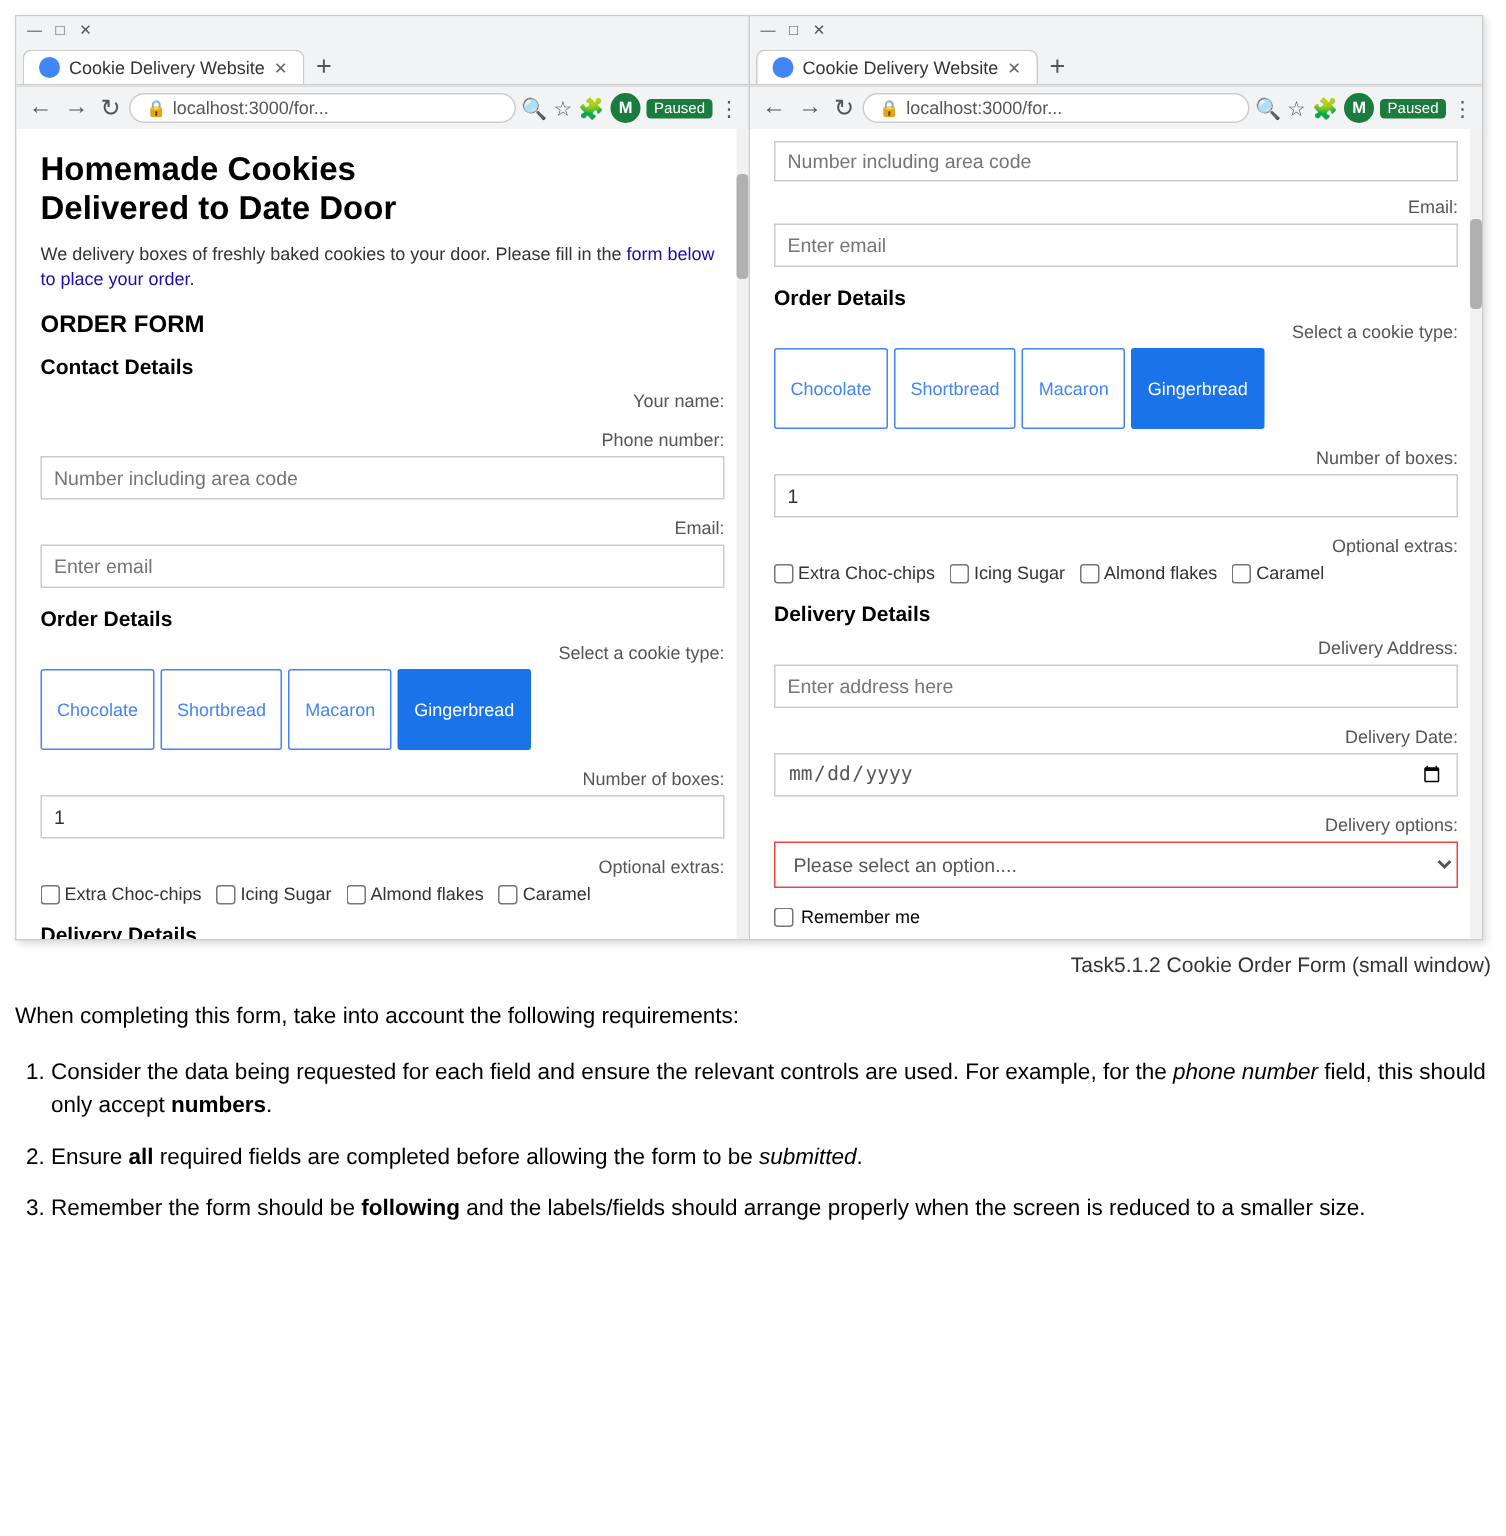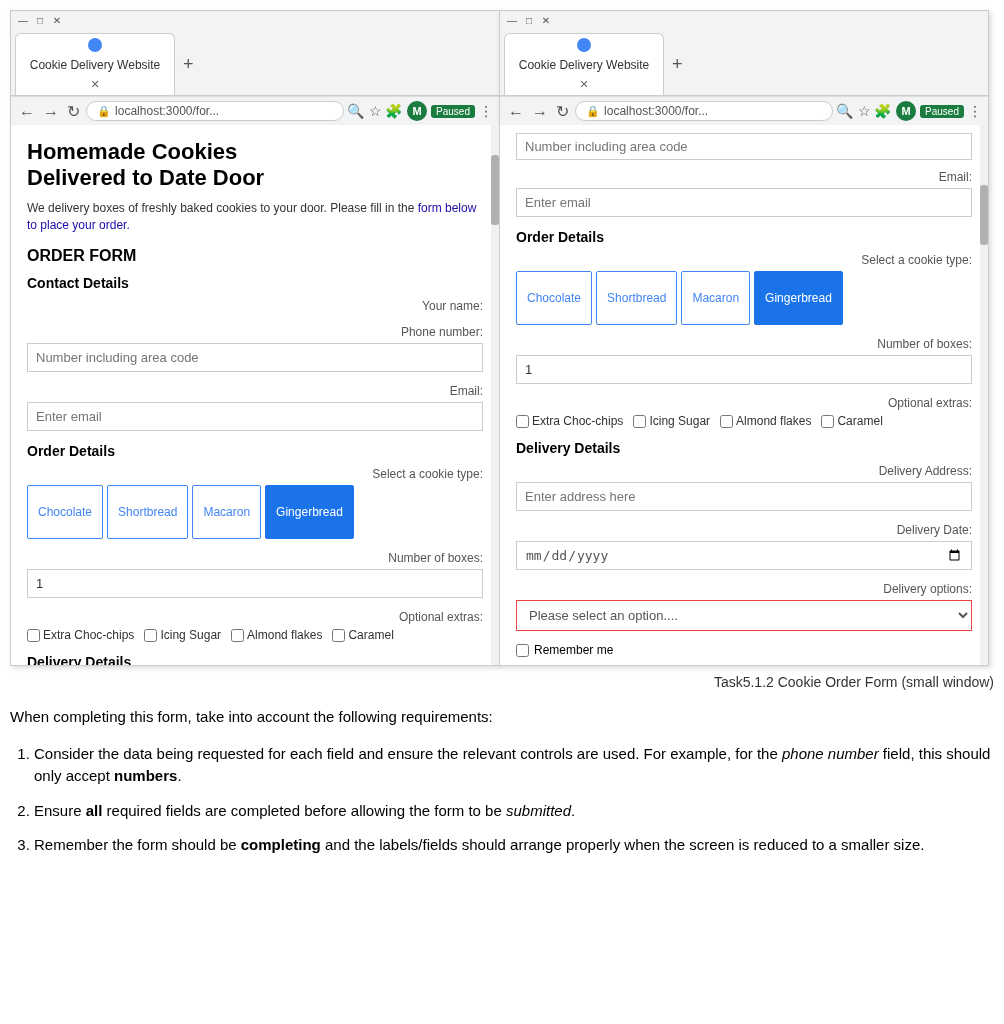--- a/index.html
+++ b/index.html
@@ -41,21 +41,20 @@
       background: #fff;
       border: 1px solid #ccc;
       border-bottom: none;
       border-radius: 6px 6px 0 0;
       padding: 4px 10px;
       font-size: 12px;
       display: flex;
       align-items: center;
       gap: 6px;
       min-width: 160px;
-      flex-direction: column;
     }
 
     .browser-tab .tab-favicon {
       width: 14px;
       height: 14px;
       background: #4285f4;
       border-radius: 50%;
       display: inline-block;
       flex-shrink: 0;
     }
@@ -597,15 +596,15 @@
 <p class="instructions">When completing this form, take into account the following requirements:</p>
 
 <ol class="instruction-list">
   <li>
     Consider the data being requested for each field and ensure the relevant controls are used. For example, for the <em>phone number</em> field, this should only accept <strong>numbers</strong>.
   </li>
   <li>
     Ensure <strong>all</strong> required fields are completed before allowing the form to be <em>submitted</em>.
   </li>
   <li>
-    Remember the form should be <strong>completing</strong> and the labels/fields should arrange properly when the screen is reduced to a smaller size.
+    Remember the form should be <strong>following</strong> and the labels/fields should arrange properly when the screen is reduced to a smaller size.
   </li>
 </ol>
 
 </body></html>

